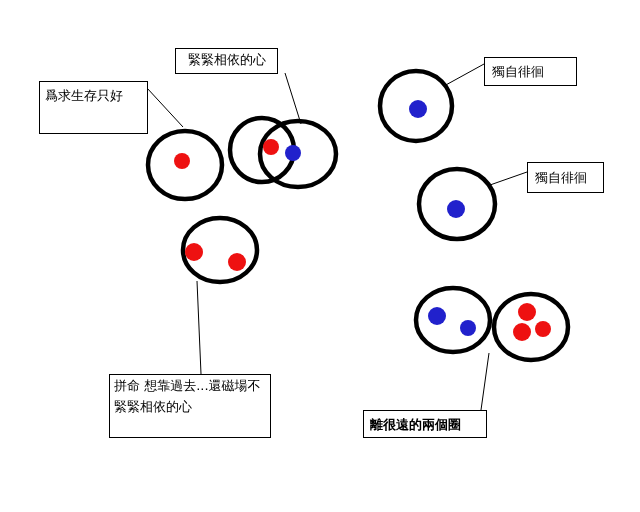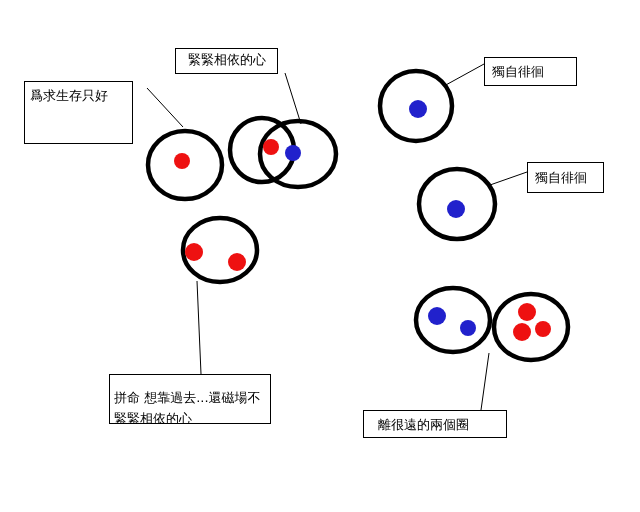--- a/index.html
+++ b/index.html
@@ -17,26 +17,26 @@
     background: #ffffff;
     border: 1px solid #000000;
     color: #000000;
     font-size: 13px;
     line-height: 21px;
     box-sizing: border-box;
     white-space: nowrap;
     overflow: hidden;
   }
   .label .line { display: block; }
-  #label-survival   { left: 24px;  top: 81px;  width: 109px; height: 63px; padding: 3px 5px; }
+  #label-survival   { left: 39px;  top: 81px;  width: 109px; height: 53px; padding: 3px 5px; }
   #label-clinging   { left: 175px; top: 48px;  width: 103px; height: 26px; padding: 1px 12px; line-height: 20px; }
   #label-alone-top  { left: 484px; top: 57px;  width: 93px;  height: 29px; padding: 3px 7px; }
   #label-alone-mid  { left: 527px; top: 162px; width: 77px;  height: 31px; padding: 4px 7px; }
-  #label-repel      { left: 109px; top: 374px; width: 162px; height: 50px; padding: 12px 4px; }
-  #label-far        { left: 363px; top: 410px; width: 144px; height: 28px; padding: 3px 14px; }
+  #label-repel      { left: 109px; top: 374px; width: 162px; height: 64px; padding: 0 4px; }
+  #label-far        { left: 363px; top: 410px; width: 124px; height: 28px; padding: 3px 6px; font-weight: bold; }
 </style>
 </head>
 <body>
 
 <div id="canvas-wrap">
 
   <svg class="diagram" width="640" height="512" viewBox="0 0 640 512">
       <line x1="147" y1="88" x2="183" y2="127" stroke="#000000" stroke-width="1"></line>
       <line x1="285" y1="73" x2="301" y2="124" stroke="#000000" stroke-width="1"></line>
       <line x1="444" y1="86" x2="484" y2="64" stroke="#000000" stroke-width="1"></line>

